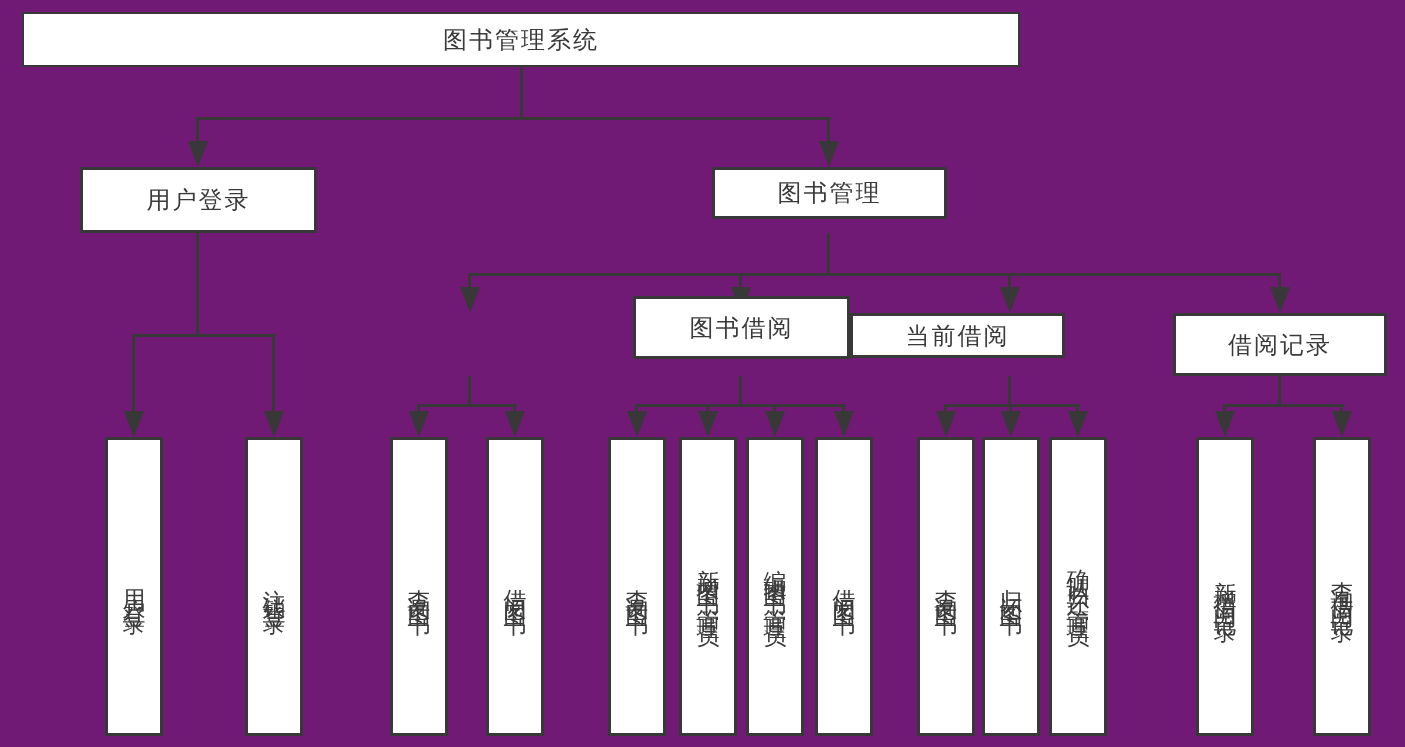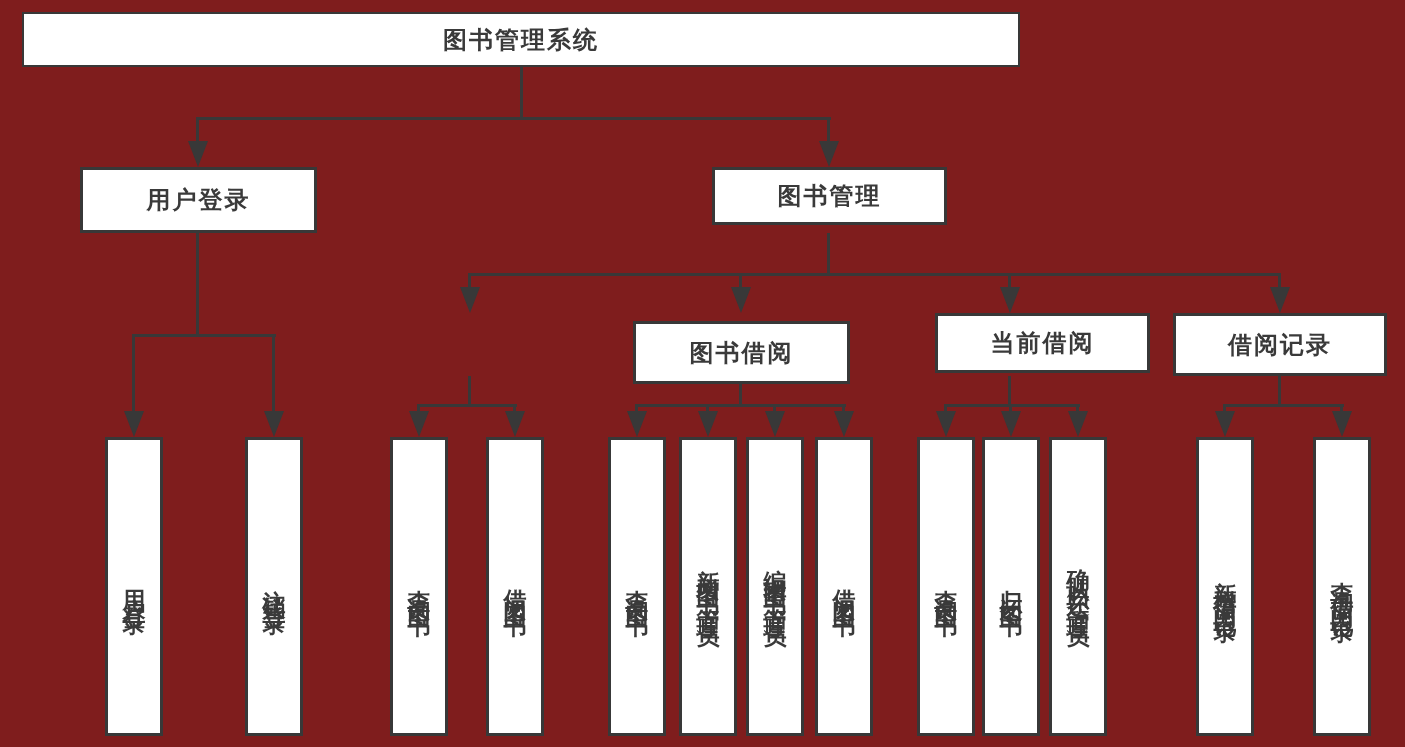--- a/index.html
+++ b/index.html
@@ -1,19 +1,18 @@
 <!DOCTYPE html>
 <html><head>
 <meta charset="utf-8">
 <style>
   html,body{margin:0;padding:0;background:#fff;}
   #stage{
-    position:relative;width:1405px;height:747px;background:#7f1d1d;overflow:hidden;
+    position:relative;width:1405px;height:747px;background:#701a75;overflow:hidden;
     font-family:"Liberation Sans","DejaVu Sans",sans-serif;
-    font-weight:bold;
   }
   .box{
     position:absolute;box-sizing:border-box;background:#ffffff;
     border:3px solid #383838;display:flex;align-items:center;justify-content:center;
     z-index:2;
   }
   .root{border-width:2px;}
   .label{
     font-size:24px;color:#3a3a3a;letter-spacing:2px;white-space:nowrap;
   }
@@ -114,28 +113,28 @@
     <div class="arrow" style="left:1332px;top:411px"></div>
   </div>
 
   <div class="box root" style="left:22px;top:12px;width:998px;height:55px">
     <span class="label">图书管理系统</span>
   </div>
 
   <div class="box" style="left:80px;top:167px;width:237px;height:66px">
     <span class="label">用户登录</span>
   </div>
-  <div class="box" style="left:712px;top:167px;width:235px;height:58px">
+  <div class="box" style="left:712px;top:167px;width:235px;height:52px">
     <span class="label">图书管理</span>
   </div>
 
-  <div class="box" style="left:633px;top:321px;width:217px;height:63px">
+  <div class="box" style="left:633px;top:296px;width:217px;height:63px">
     <span class="label">图书借阅</span>
   </div>
-  <div class="box" style="left:935px;top:313px;width:215px;height:60px">
+  <div class="box" style="left:850px;top:313px;width:215px;height:45px">
     <span class="label">当前借阅</span>
   </div>
   <div class="box" style="left:1173px;top:313px;width:214px;height:63px">
     <span class="label">借阅记录</span>
   </div>
 
   <div class="box leaf" style="left:105px">
     <span class="vlabel">用户登录</span>
   </div>
   <div class="box leaf" style="left:245px">

